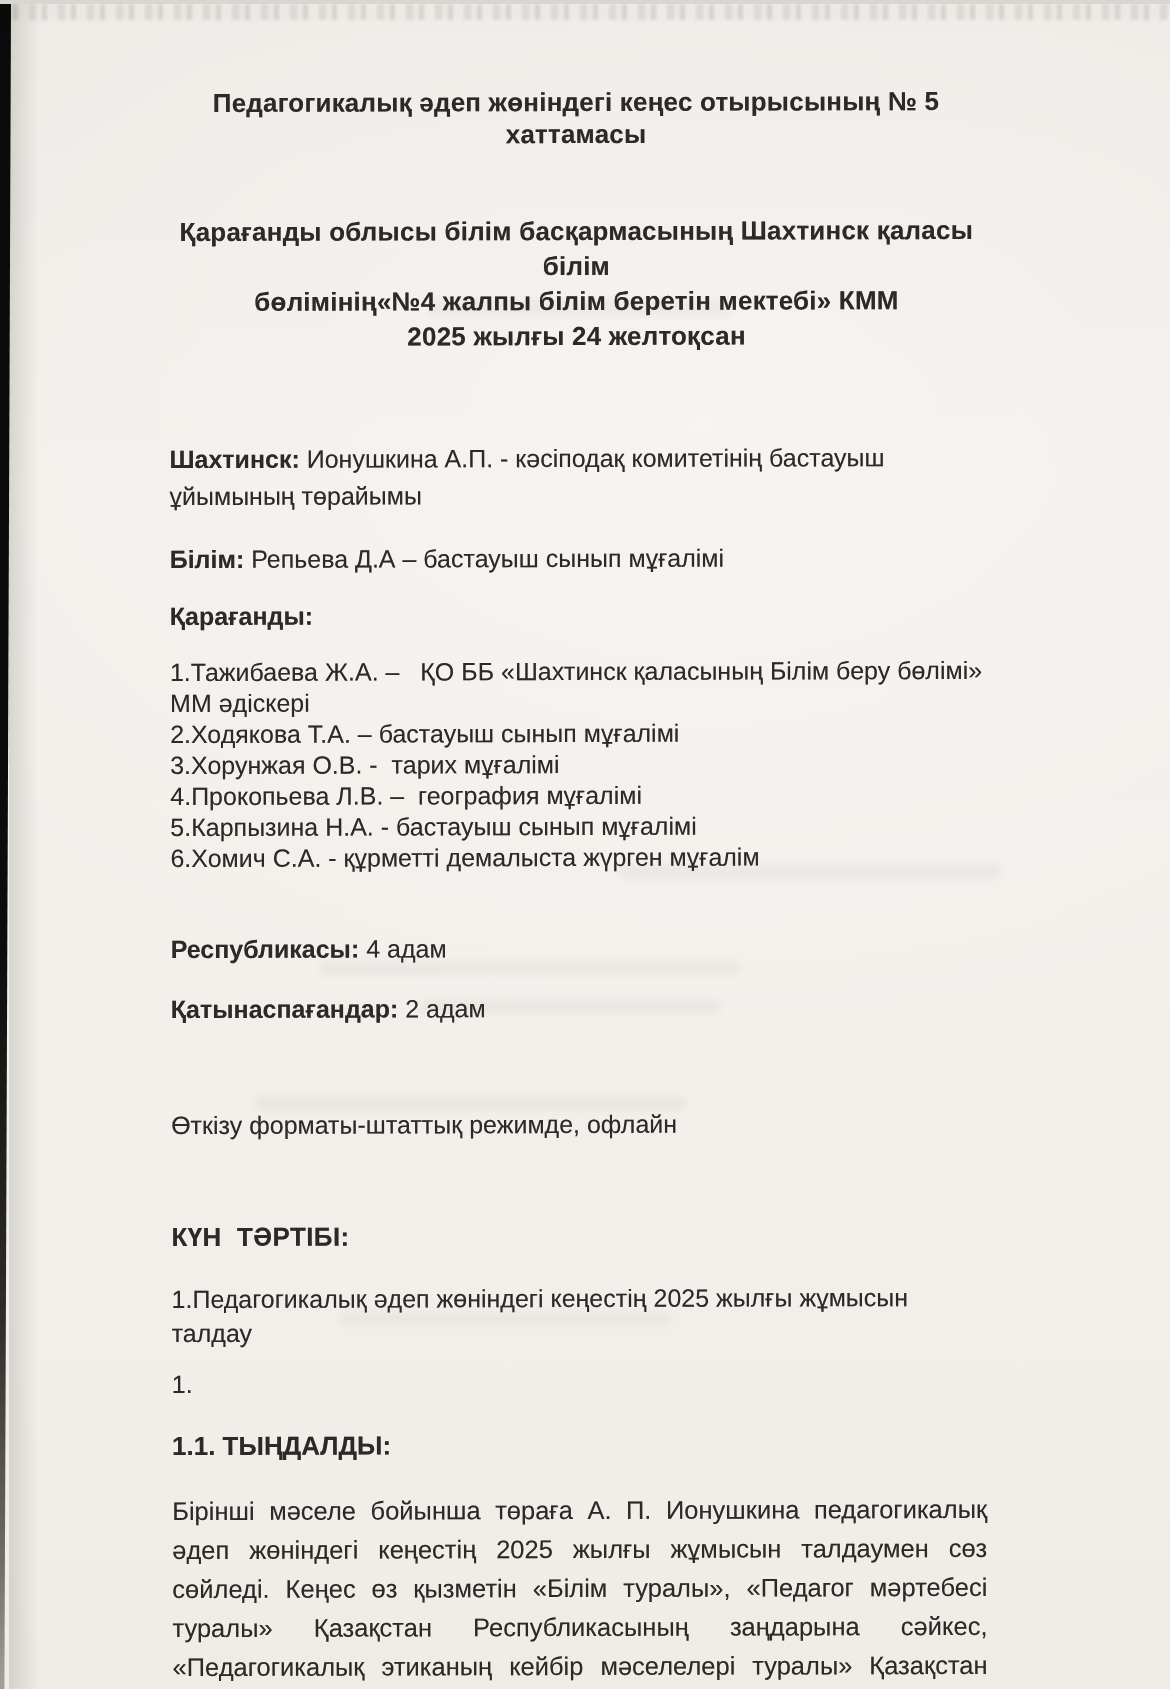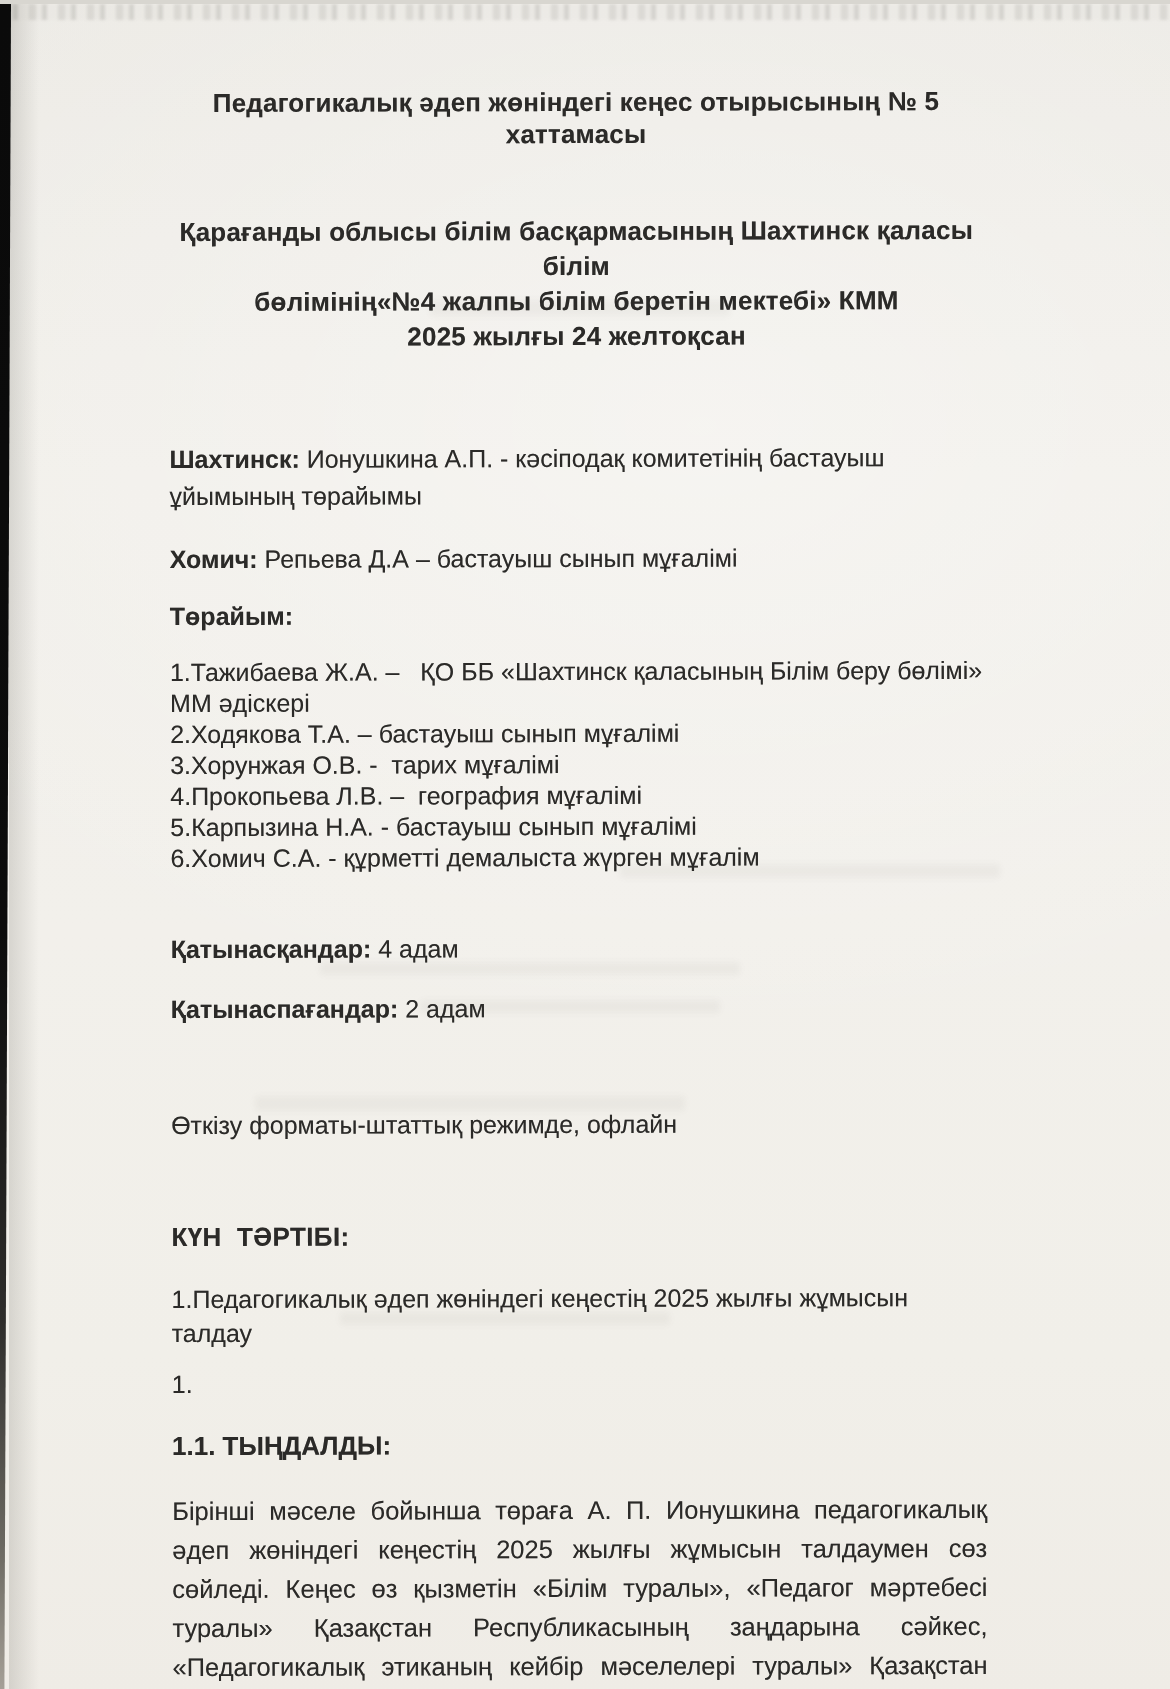--- a/index.html
+++ b/index.html
@@ -142,34 +142,34 @@
     <h1 class="doc-title line">Педагогикалық әдеп жөніндегі кеңес отырысының № 5 хаттамасы</h1>
 
     <div class="doc-subtitle">
       <div class="line">Қарағанды облысы білім басқармасының Шахтинск қаласы  білім</div>
       <div class="line">бөлімінің«№4 жалпы білім беретін мектебі» КММ</div>
       <div class="line">2025 жылғы 24 желтоқсан</div>
     </div>
 
     <p class="para chair-para line"><strong>Шахтинск:</strong><span> Ионушкина А.П. - кәсіподақ комитетінің бастауыш ұйымының төрайымы</span></p>
 
-    <p class="para secretary-para line"><strong>Хомич:</strong><span> Репьева Д.А – бастауыш сынып мұғалімі</span></p>
+    <p class="para secretary-para line"><strong>Білім:</strong><span> Репьева Д.А – бастауыш сынып мұғалімі</span></p>
 
-    <p class="para members-label-para line"><strong>Төрайым:</strong></p>
+    <p class="para members-label-para line"><strong>Қарағанды:</strong></p>
 
     <ul class="members-list">
       <li class="line">1.Тажибаева Ж.А. –   ҚО ББ «Шахтинск қаласының Білім беру бөлімі» ММ әдіскері</li>
       <li class="line">2.Ходякова Т.А. – бастауыш сынып мұғалімі</li>
       <li class="line">3.Хорунжая О.В. -  тарих мұғалімі</li>
       <li class="line">4.Прокопьева Л.В. –  география мұғалімі</li>
       <li class="line">5.Карпызина Н.А. - бастауыш сынып мұғалімі</li>
       <li class="line">6.Хомич С.А. - құрметті демалыста жүрген мұғалім</li>
     </ul>
 
-    <p class="para present-para line"><strong>Қатынасқандар:</strong><span> 4 адам</span></p>
+    <p class="para present-para line"><strong>Республикасы:</strong><span> 4 адам</span></p>
 
     <p class="para absent-para line"><strong>Қатынаспағандар:</strong><span> 2 адам</span></p>
 
     <p class="para format-para line">Өткізу форматы-штаттық режимде, офлайн</p>
 
     <h2 class="agenda-heading line">КҮН  ТӘРТІБІ:</h2>
 
     <p class="para agenda-item1 line">1.Педагогикалық әдеп жөніндегі кеңестің 2025 жылғы жұмысын талдау</p>
 
     <p class="para agenda-item2 line">1.</p>

